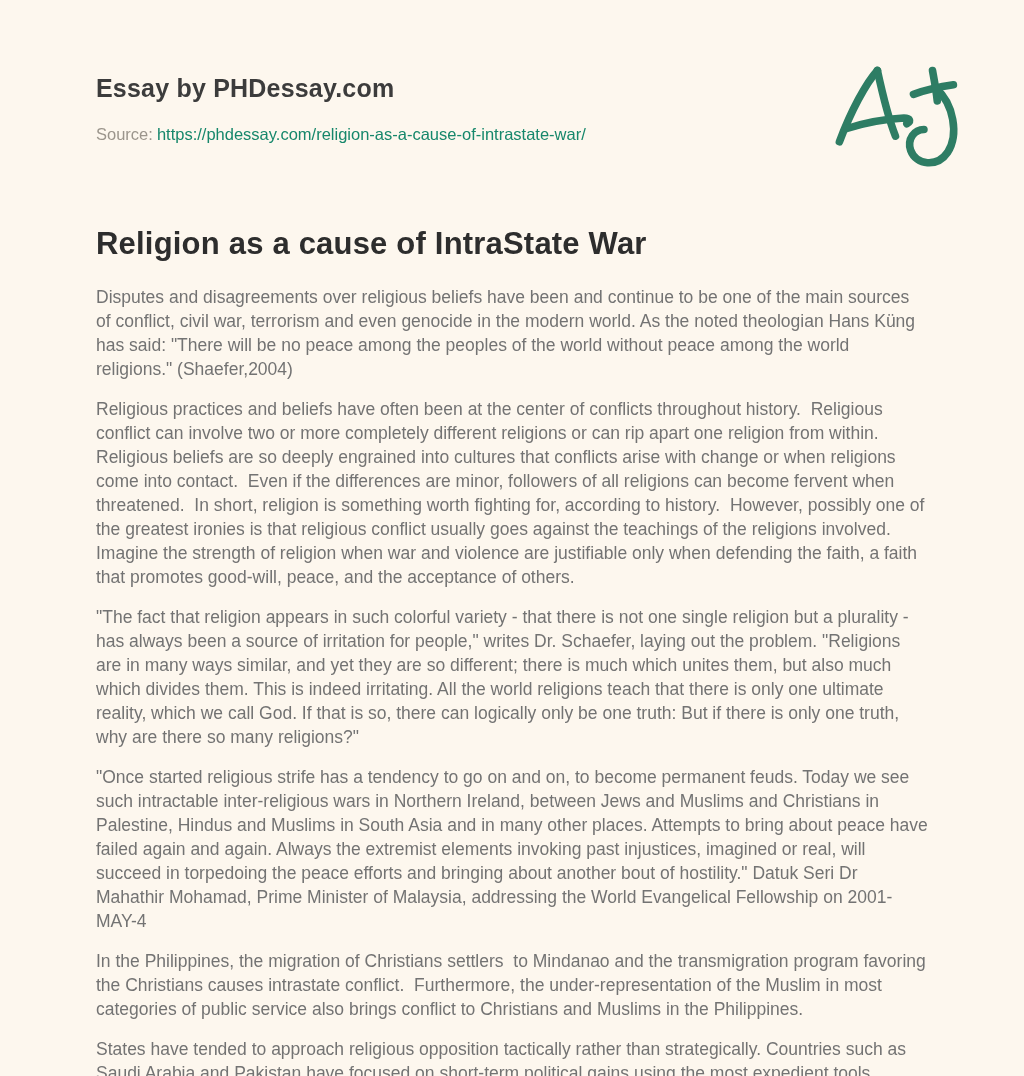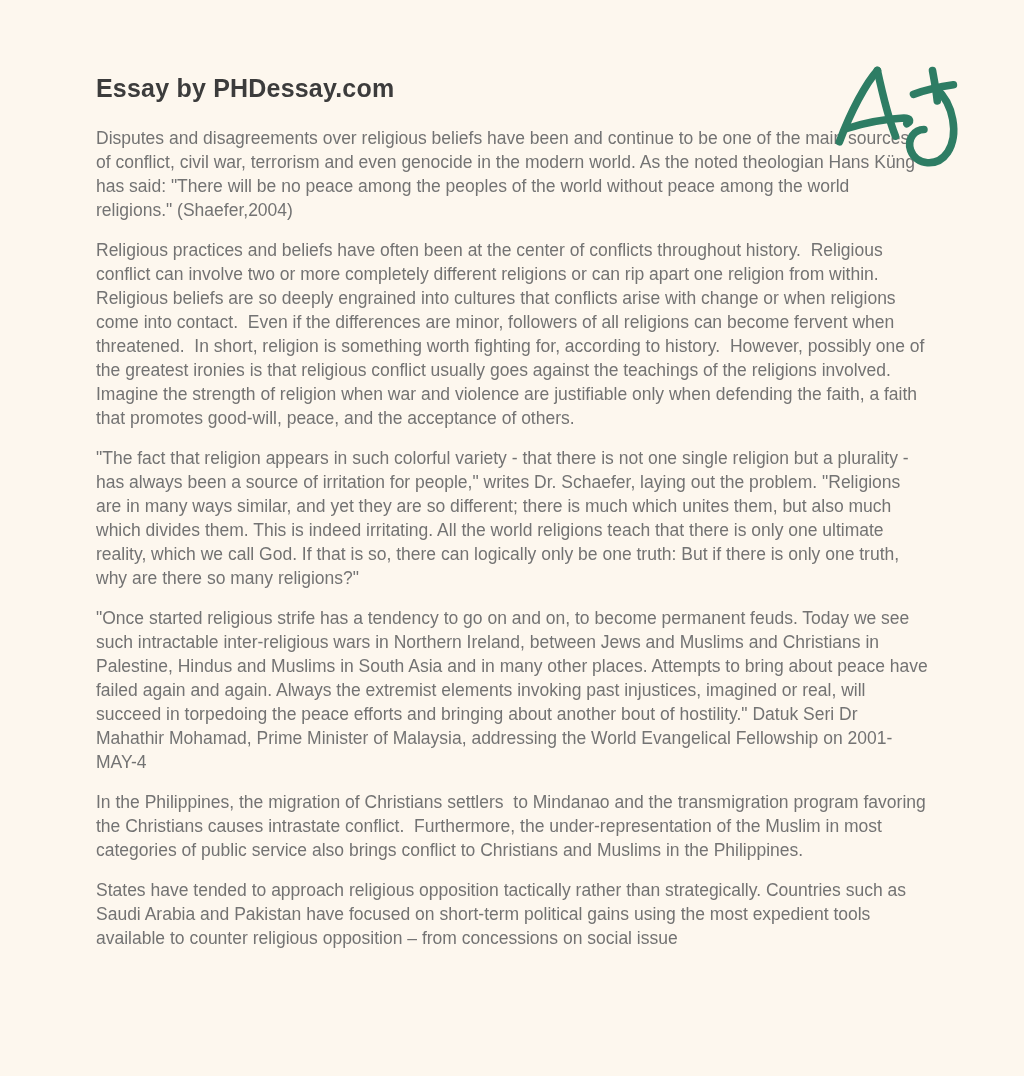--- a/index.html
+++ b/index.html
@@ -70,20 +70,21 @@
     white-space: pre-wrap;
   }
 </style>
 </head>
 <body>
 
 <div class="page">
 
   <header class="header">
     <h1 class="site-title">Essay by PHDessay.com</h1>
+    <p class="source-line"><span>Source:</span><a class="source-url" href="#">https://phdessay.com/religion-as-a-cause-of-intrastate-war/</a></p>
 
     <div class="logo">
       <svg viewBox="0 0 160 124" fill="none" xmlns="http://www.w3.org/2000/svg">
         <g stroke="#2e7d64" stroke-width="8" stroke-linecap="round" fill="none">
 
           <path d="M12 86 C 24 54, 40 24, 52 11"></path>
 
           <path d="M52 11 C 57 34, 63 60, 71 80"></path>
 
           <path d="M20 72 C 42 65, 62 62, 80 61 C 86 61, 88 64, 83 67"></path>
@@ -92,20 +93,21 @@
 
           <path d="M110 11 C 112 22, 114 32, 115 43"></path>
 
           <path d="M114 30 C 132 46, 138 78, 126 97 C 115 113, 93 111, 87 95 C 83 83, 91 73, 101 73"></path>
         </g>
       </svg>
     </div>
   </header>
 
   <main>
+    <h2 class="essay-title">Religion as a cause of IntraState War</h2>
 
     <div class="essay-body">
       <p class="para">Disputes and disagreements over religious beliefs have been and continue to be one of the main sources of conflict, civil war, terrorism and even genocide in the modern world. As the noted theologian Hans Küng has said: "There will be no peace among the peoples of the world without peace among the world religions." (Shaefer,2004)</p>
       <p class="para">Religious practices and beliefs have often been at the center of conflicts throughout history.  Religious conflict can involve two or more completely different religions or can rip apart one religion from within.  Religious beliefs are so deeply engrained into cultures that conflicts arise with change or when religions come into contact.  Even if the differences are minor, followers of all religions can become fervent when threatened.  In short, religion is something worth fighting for, according to history.  However, possibly one of the greatest ironies is that religious conflict usually goes against the teachings of the religions involved.  Imagine the strength of religion when war and violence are justifiable only when defending the faith, a faith that promotes good-will, peace, and the acceptance of others.</p>
       <p class="para">"The fact that religion appears in such colorful variety - that there is not one single religion but a plurality - has always been a source of irritation for people," writes Dr. Schaefer, laying out the problem. "Religions are in many ways similar, and yet they are so different; there is much which unites them, but also much which divides them. This is indeed irritating. All the world religions teach that there is only one ultimate reality, which we call God. If that is so, there can logically only be one truth: But if there is only one truth, why are there so many religions?"</p>
       <p class="para">"Once started religious strife has a tendency to go on and on, to become permanent feuds. Today we see such intractable inter-religious wars in Northern Ireland, between Jews and Muslims and Christians in Palestine, Hindus and Muslims in South Asia and in many other places. Attempts to bring about peace have failed again and again. Always the extremist elements invoking past injustices, imagined or real, will succeed in torpedoing the peace efforts and bringing about another bout of hostility." Datuk Seri Dr Mahathir Mohamad, Prime Minister of Malaysia, addressing the World Evangelical Fellowship on 2001-MAY-4</p>
       <p class="para">In the Philippines, the migration of Christians settlers  to Mindanao and the transmigration program favoring the Christians causes intrastate conflict.  Furthermore, the under-representation of the Muslim in most categories of public service also brings conflict to Christians and Muslims in the Philippines.</p>
       <p class="para">States have tended to approach religious opposition tactically rather than strategically. Countries such as Saudi Arabia and Pakistan have focused on short-term political gains using the most expedient tools available to counter religious opposition – from concessions on social issue</p>
     </div>
   </main>

